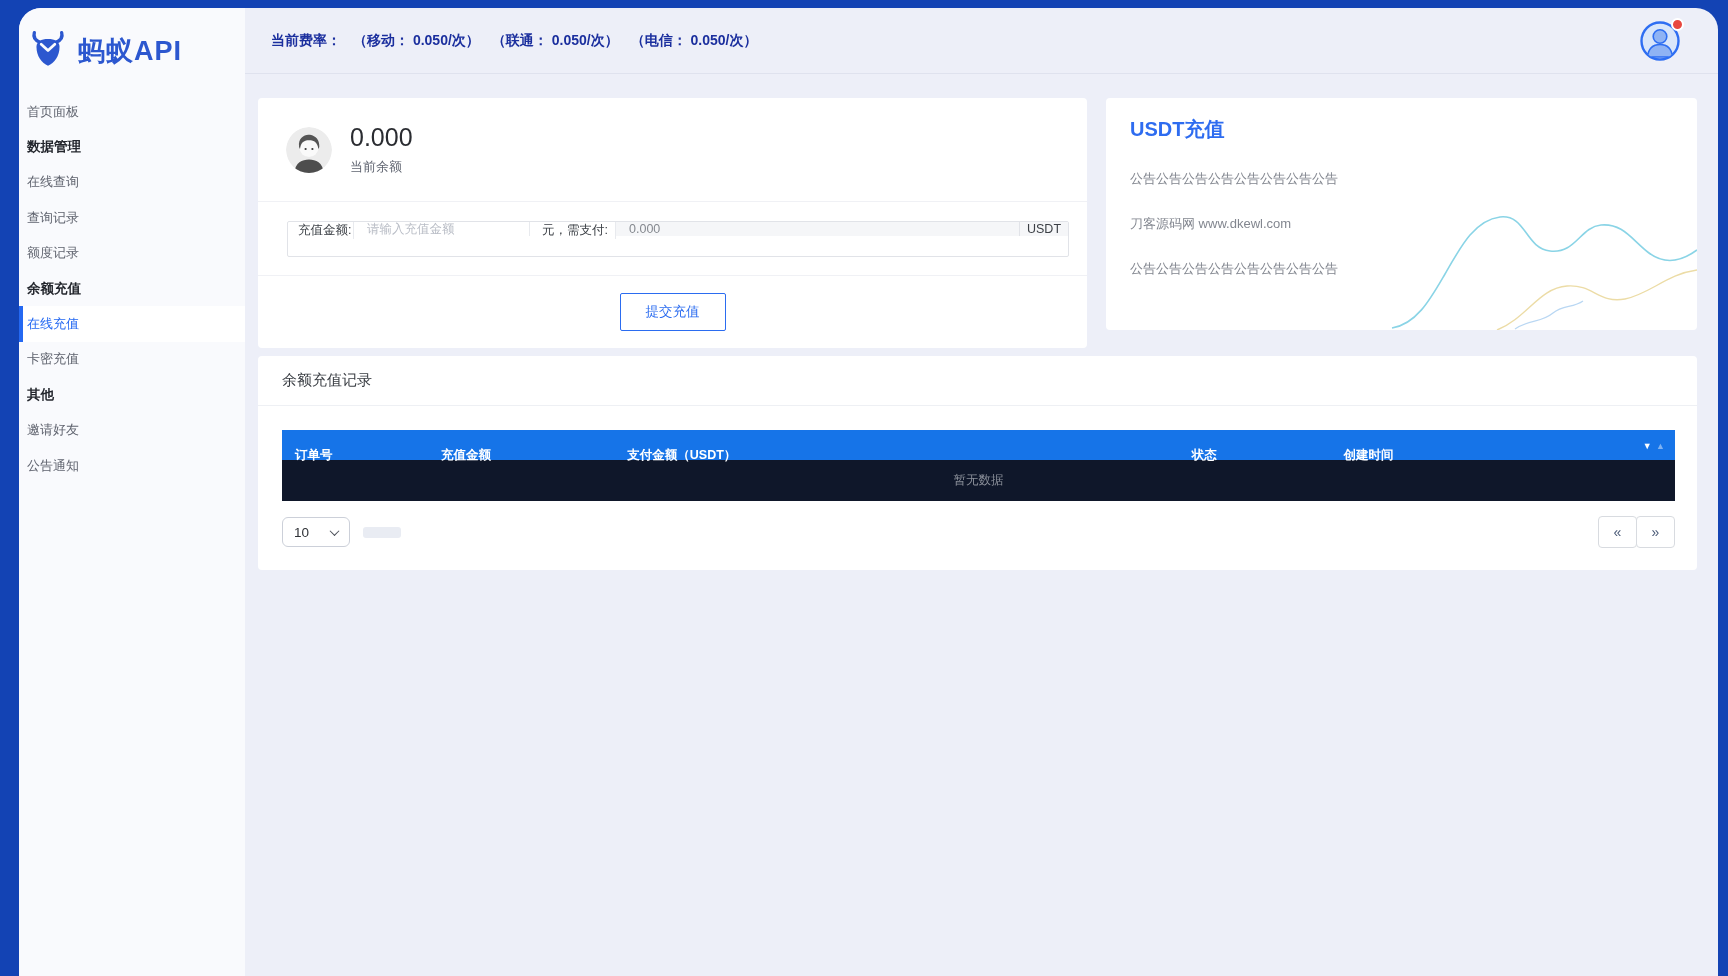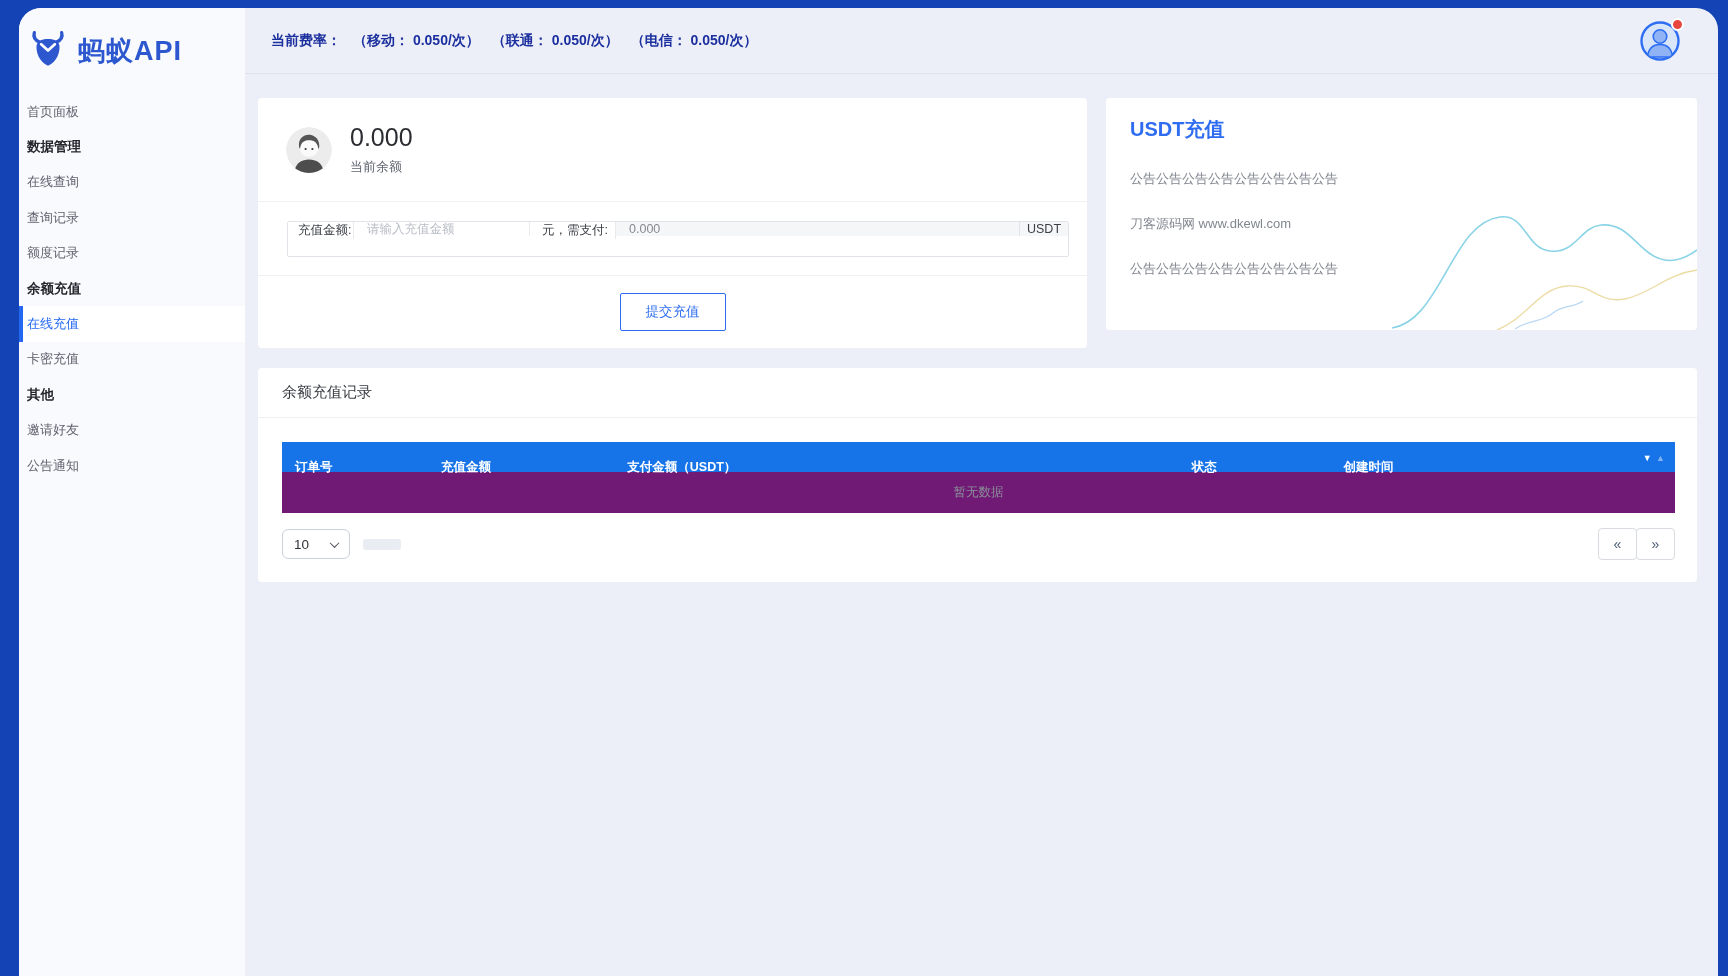--- a/index.html
+++ b/index.html
@@ -68,38 +68,38 @@
   .submit-btn {
     padding:9px 25px; background:#fff; border:1px solid #2b6cf0; border-radius:2px;
     color:#2b6cf0; font-size:13.5px; font-family:inherit; cursor:pointer;
   }
   
   .usdt-card { flex:1; height:232px; position:relative; overflow:hidden; padding:18px 24px; }
   .usdt-title { color:#2e6cf0; font-size:20px; font-weight:bold; }
   .usdt-line { font-size:13px; color:#82868f; margin-top:27px; }
   .usdt-waves { position:absolute; right:0; bottom:0; width:310px; height:150px; pointer-events:none; }
   
-  .records-card { margin-top:20px; min-height:214px; padding-bottom:22px; }
+  .records-card { margin-top:8px; min-height:214px; padding-bottom:22px; }
   .rc-title { height:50px; display:flex; align-items:center; padding:0 24px; font-size:15px; color:#383c42;
               border-bottom:1px solid #eef0f4; }
   .rc-body { padding:24px 22px 0 24px; }
   .tbl-header {
     position:relative; height:30px; background:#1674e8; color:#fff;
     font-size:12.5px; font-weight:bold; line-height:30px;
   }
   .th { position:absolute; top:10px; white-space:nowrap; }
   .th.col-0 { left:13px; }
   .th.col-1 { left:13.2%; transform:translateX(-50%); }
   .th.col-2 { left:28.7%; transform:translateX(-50%); }
   .th.col-3 { left:66.2%; transform:translateX(-50%); }
   .th.col-4 { left:78%;   transform:translateX(-50%); }
   .th-sort { position:absolute; right:10px; top:0; cursor:pointer; }
   .sort-down { color:#ffffff; font-size:9px; }
   .sort-up { color:rgba(255,255,255,0.45); font-size:9px; margin-left:1px; }
-  .tbl-empty { height:41px; background:#701a75; display:flex; align-items:center; justify-content:center;
+  .tbl-empty { height:41px; background:#0f172a; display:flex; align-items:center; justify-content:center;
                color:#8a8f99; font-size:12.5px; }
   .rc-pagination { margin-top:15px; display:flex; align-items:center; justify-content:space-between; }
   .pg-left { display:flex; align-items:center; }
   .page-size-select {
     width:68px; height:30px; border:1px solid #ccd0d9; border-radius:6px; background:#fff;
     display:flex; align-items:center; justify-content:space-between; padding:0 11px;
     font-size:13.5px; color:#2f3237; cursor:pointer;
   }
   .chevron-down {
     width:7px; height:7px; border-right:1.8px solid #4a4e57; border-bottom:1.8px solid #4a4e57;

